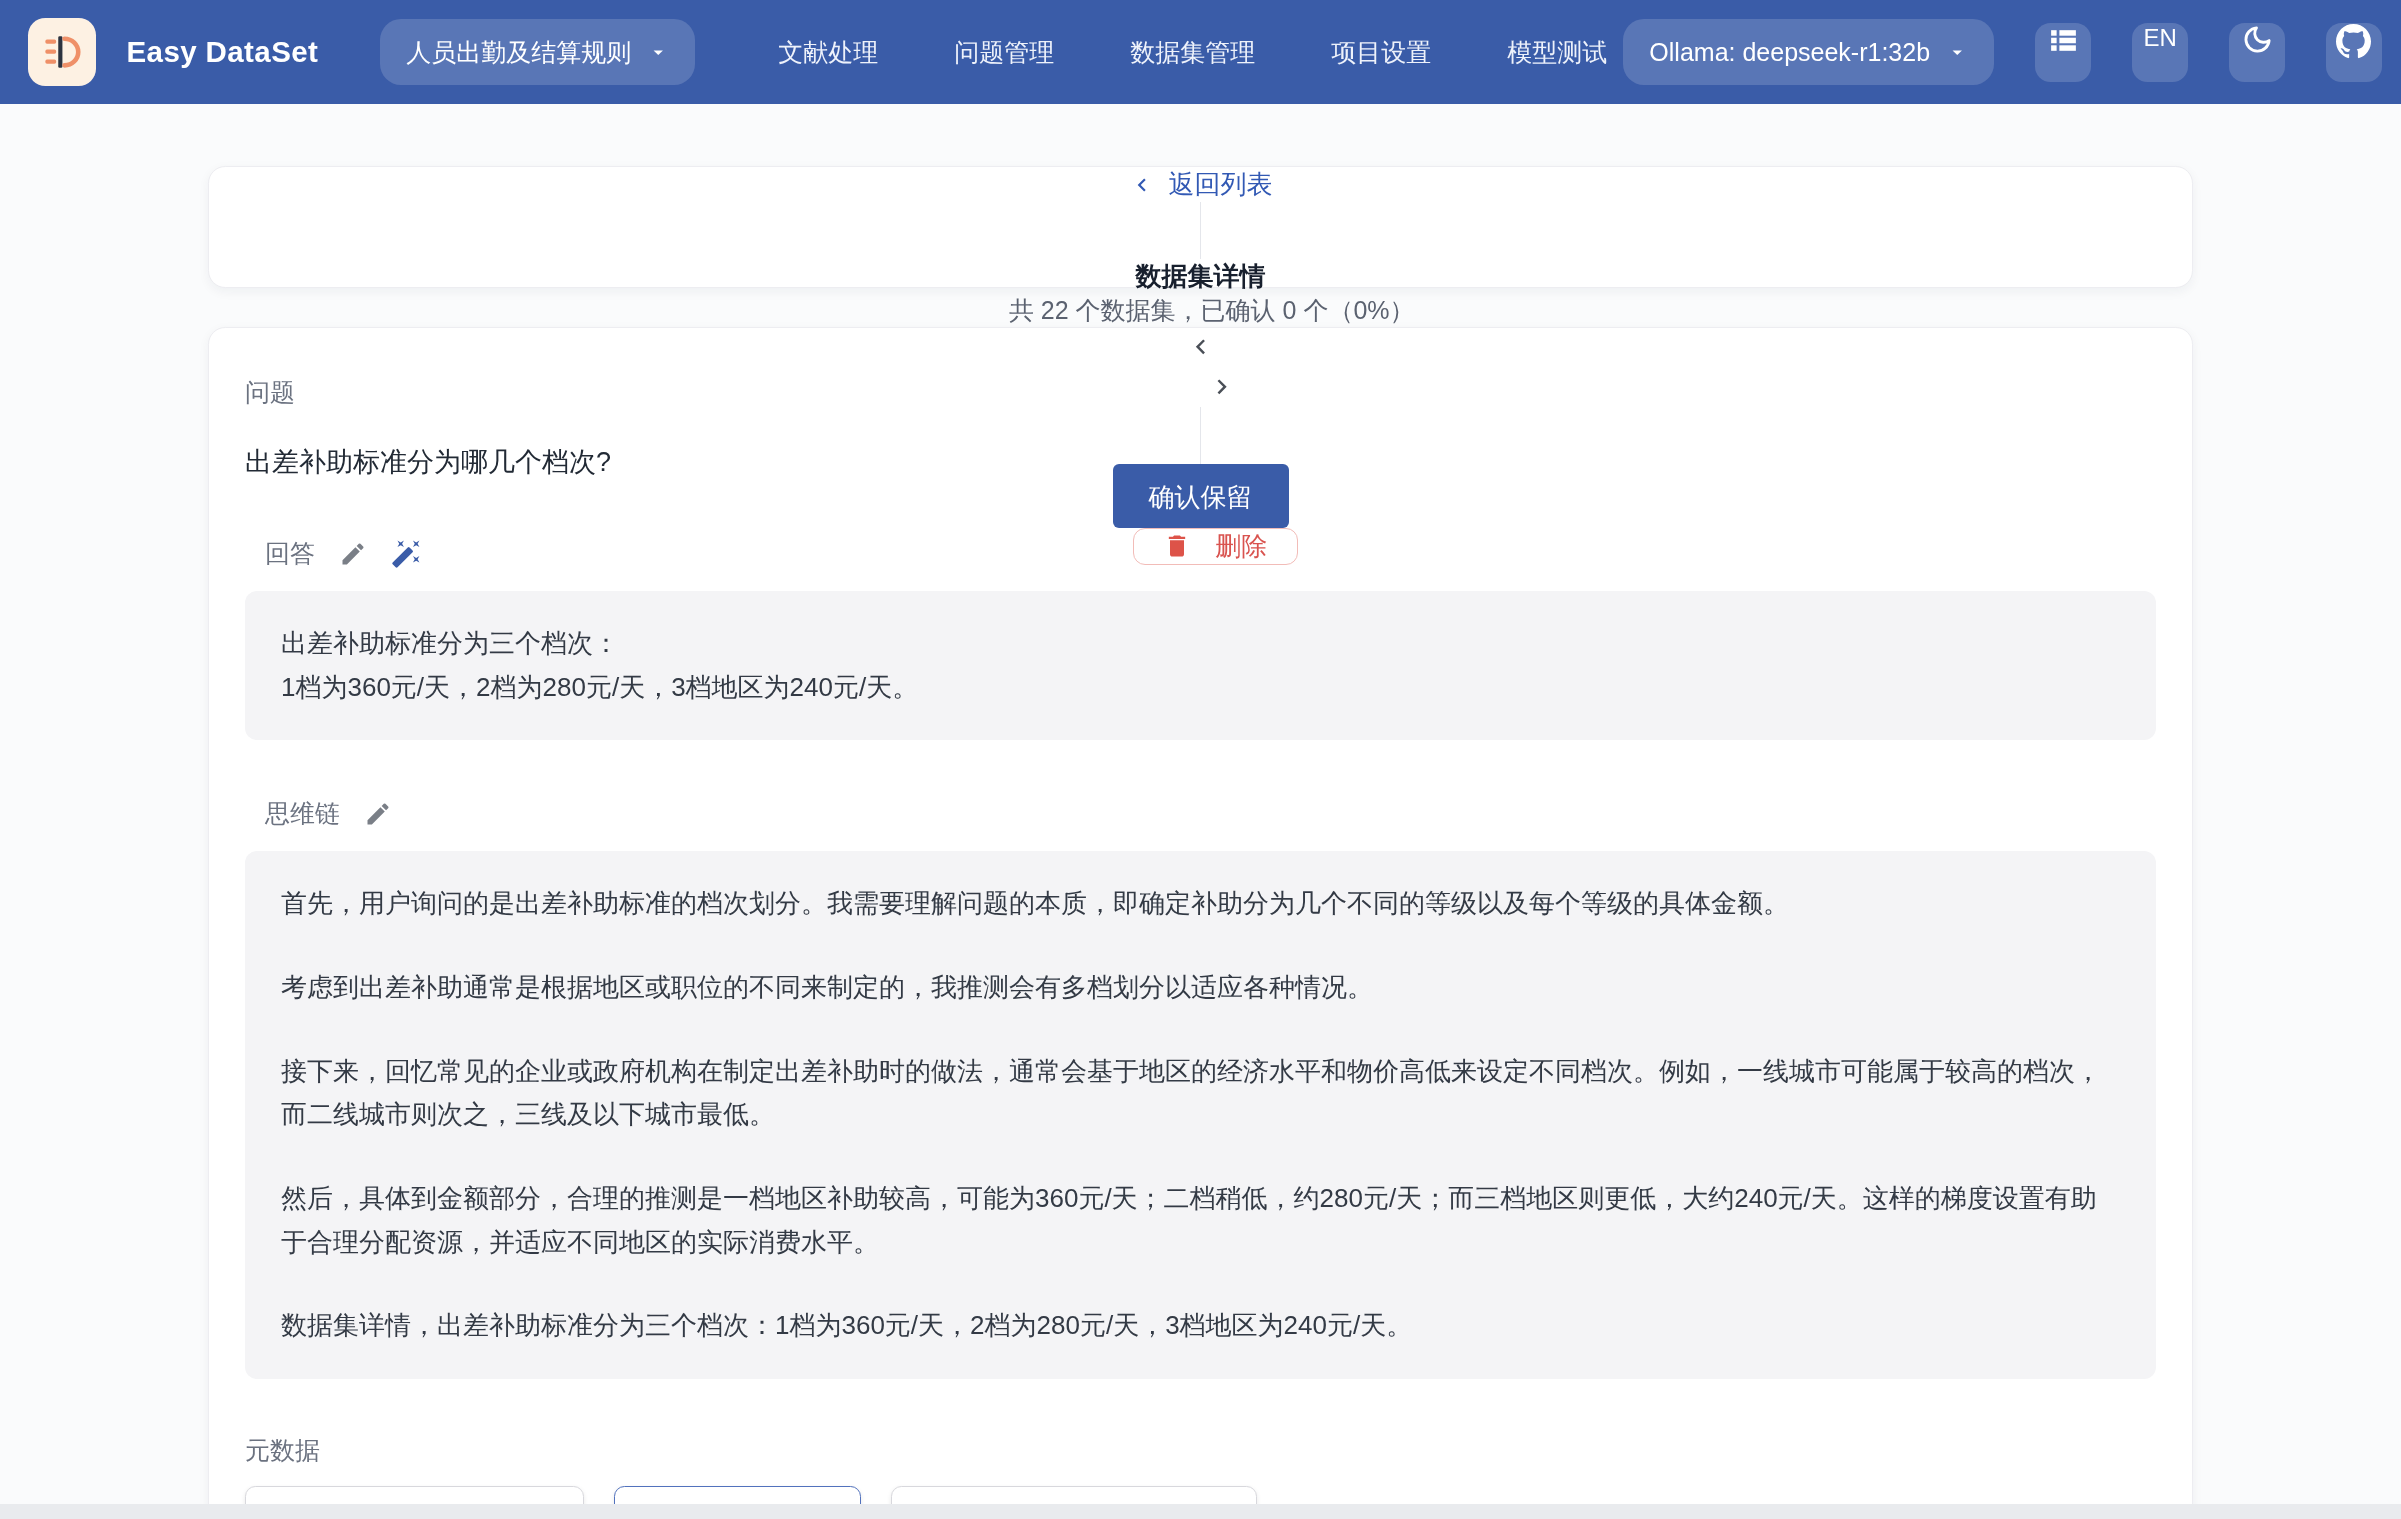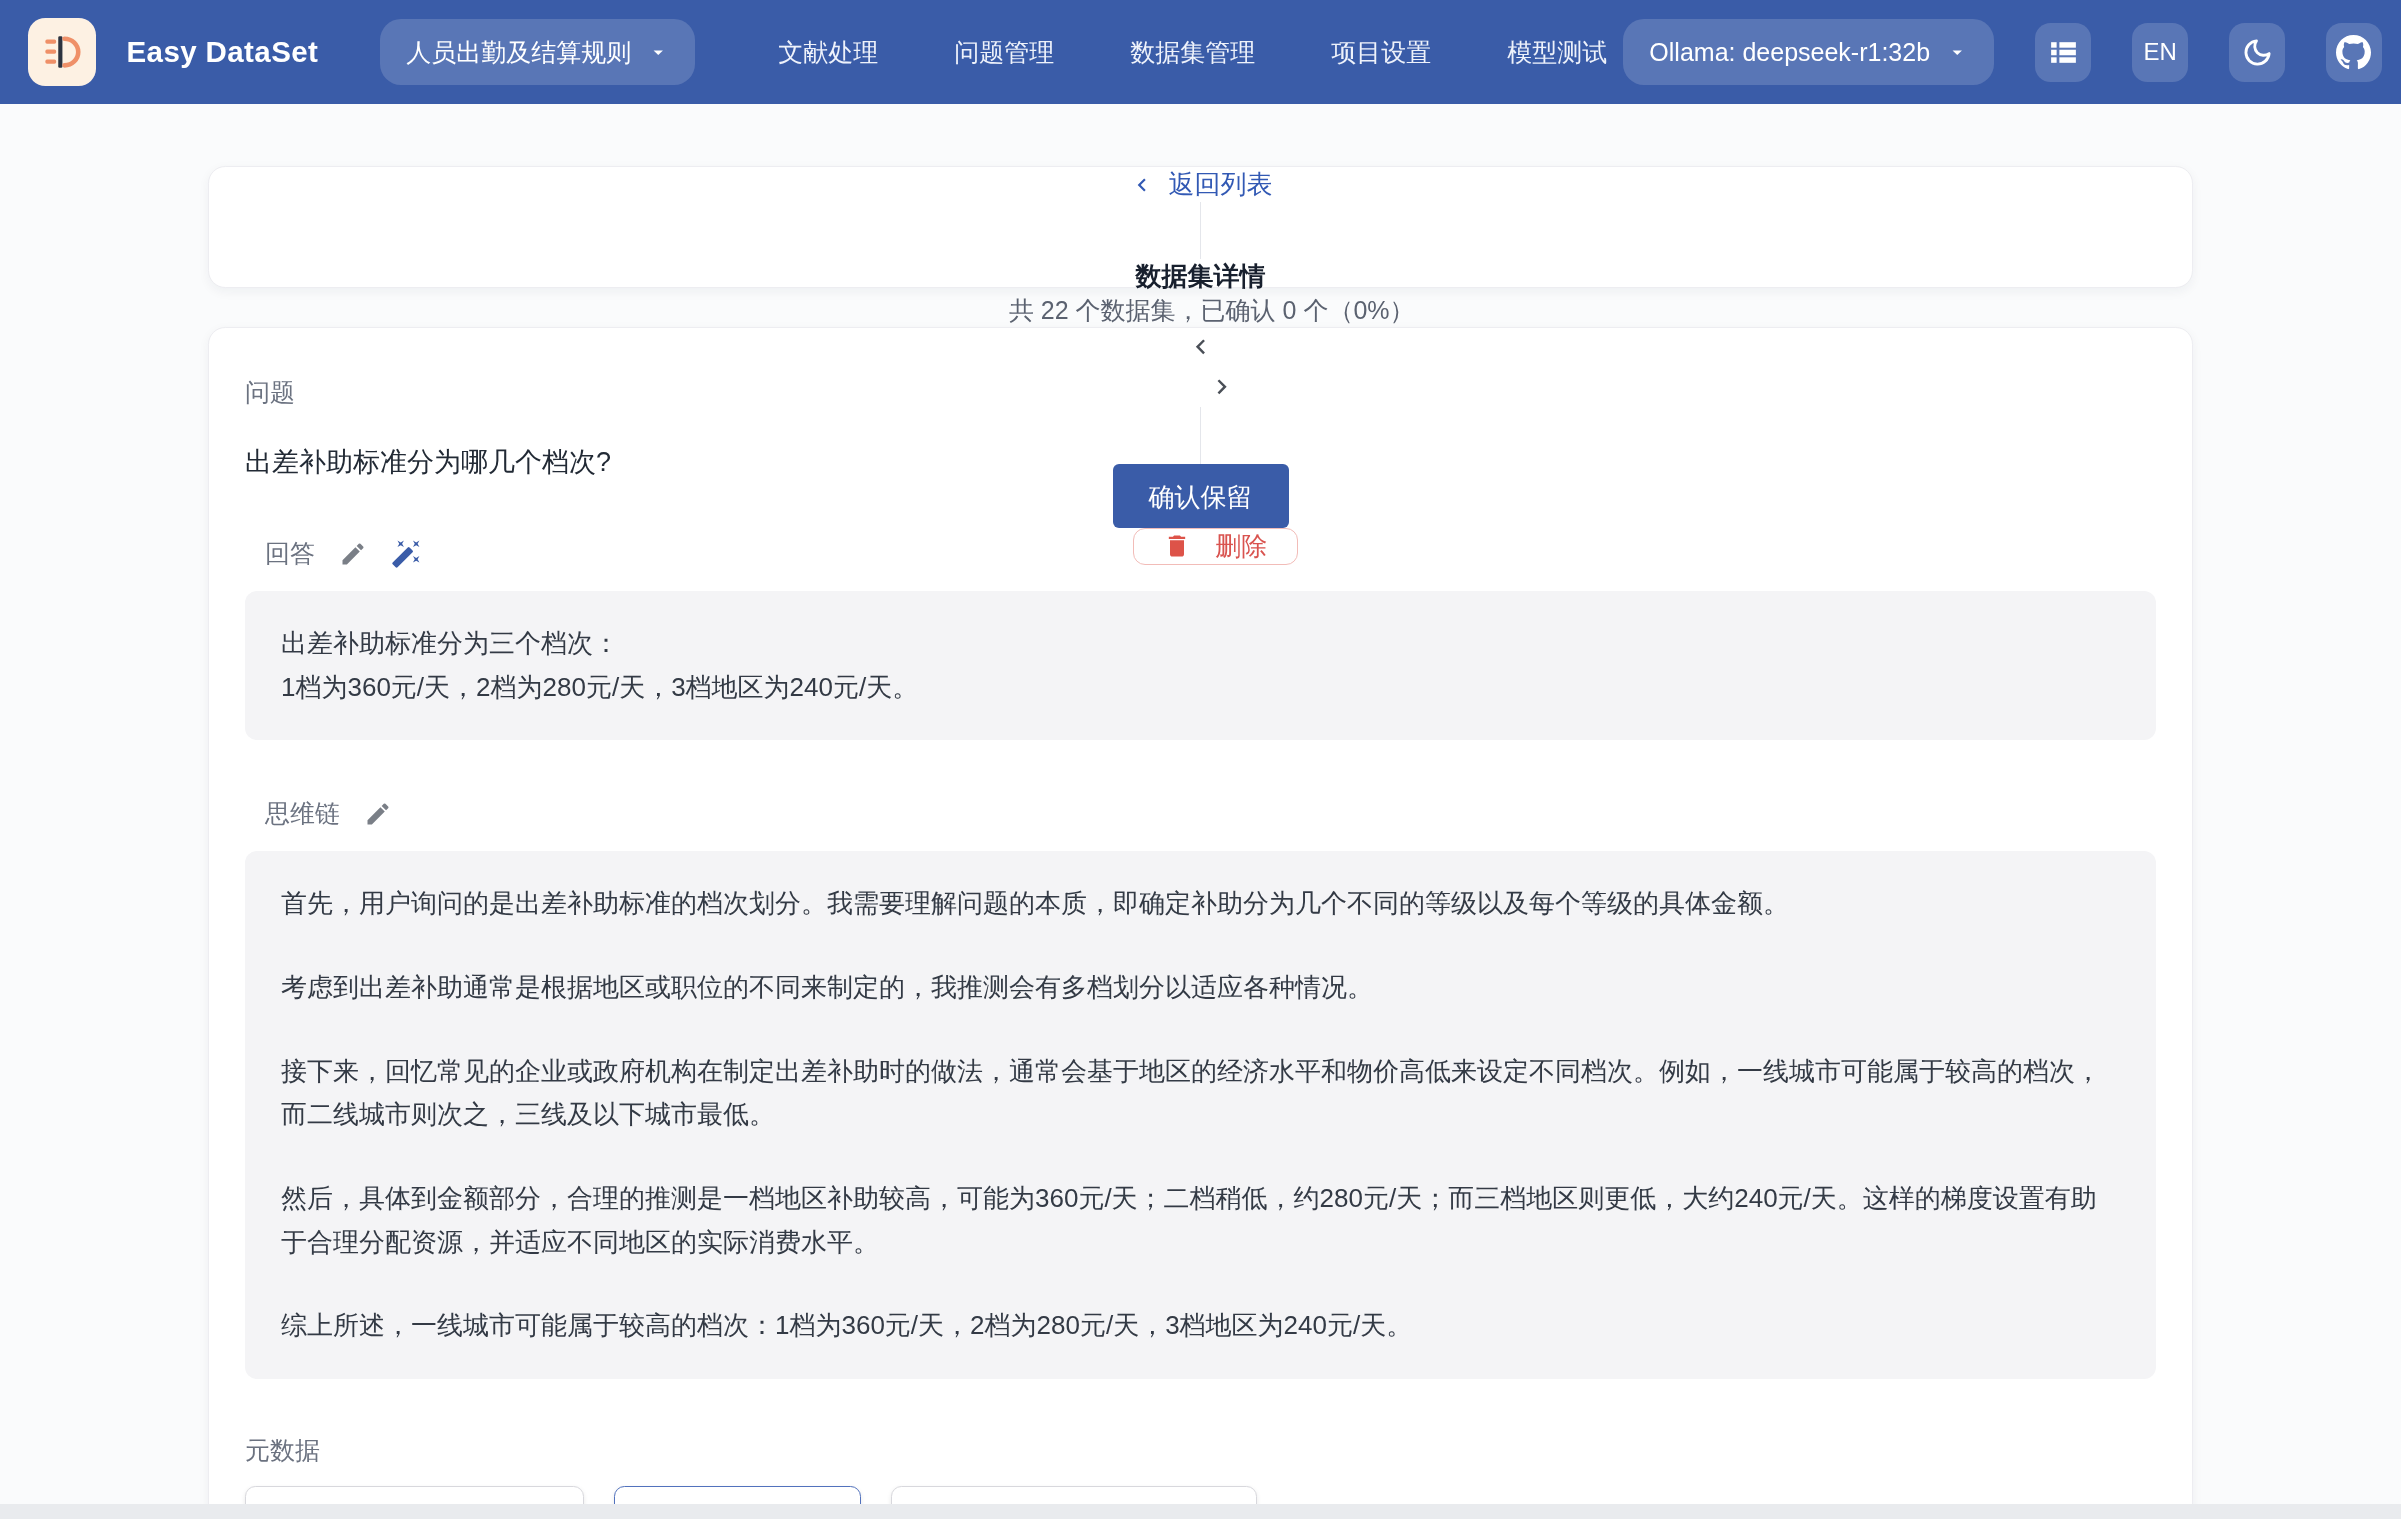--- a/index.html
+++ b/index.html
@@ -56,21 +56,21 @@
     text-decoration: none;
     white-space: nowrap;
     cursor: pointer;
   }
   .spacer { flex: 1; }
   .icon-btn {
     width: 59px; height: 59px;
     border-radius: 15.6px;
     background: rgba(255,255,255,.16);
     border: none;
-    display: flex; align-items: center; justify-content: center;
+    display: flex; align-items: flex-start; justify-content: center;
     margin-left: 33px;
     color: #ffffff;
     font-size: 24px;
     font-family: inherit;
     cursor: pointer;
   }
 
   
   .page { padding: 0 208px; }
   .card {
@@ -304,21 +304,21 @@
           <path d="M3 17.25V21h3.75L17.81 9.94l-3.75-3.75L3 17.25zM20.71 7.04a1 1 0 0 0 0-1.41l-2.34-2.34a1 1 0 0 0-1.41 0l-1.83 1.83 3.75 3.75 1.83-1.83z" fill="#7a7f87"></path>
         </svg>
       </button>
     </div>
 
     <div class="gray-box cot">
       <p>首先，用户询问的是出差补助标准的档次划分。我需要理解问题的本质，即确定补助分为几个不同的等级以及每个等级的具体金额。</p>
       <p>考虑到出差补助通常是根据地区或职位的不同来制定的，我推测会有多档划分以适应各种情况。</p>
       <p>接下来，回忆常见的企业或政府机构在制定出差补助时的做法，通常会基于地区的经济水平和物价高低来设定不同档次。例如，一线城市可能属于较高的档次，而二线城市则次之，三线及以下城市最低。</p>
       <p>然后，具体到金额部分，合理的推测是一档地区补助较高，可能为360元/天；二档稍低，约280元/天；而三档地区则更低，大约240元/天。这样的梯度设置有助于合理分配资源，并适应不同地区的实际消费水平。</p>
-      <p>综上所述，一线城市可能属于较高的档次：1档为360元/天，2档为280元/天，3档地区为240元/天。</p>
+      <p>数据集详情，出差补助标准分为三个档次：1档为360元/天，2档为280元/天，3档地区为240元/天。</p>
     </div>
 
     <div class="sec-label meta-label">元数据</div>
     <div class="chips">
       <span class="chip">使用模型: deepseek-r1:32b</span>
       <span class="chip primary">标签: 2.2 差旅补贴</span>
       <span class="chip">创建时间: 2025/3/24 22:39:41</span>
     </div>
 
   </section>

